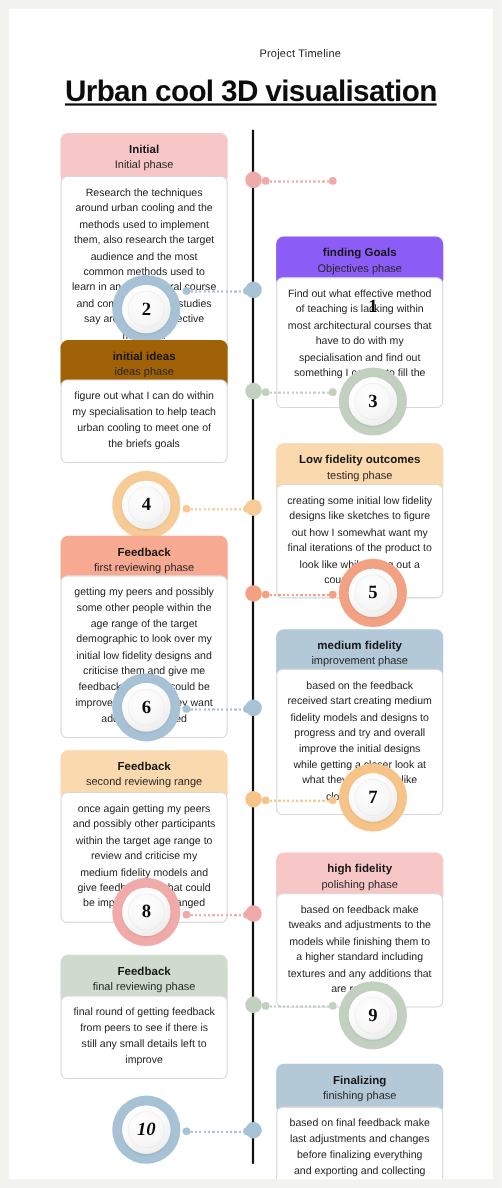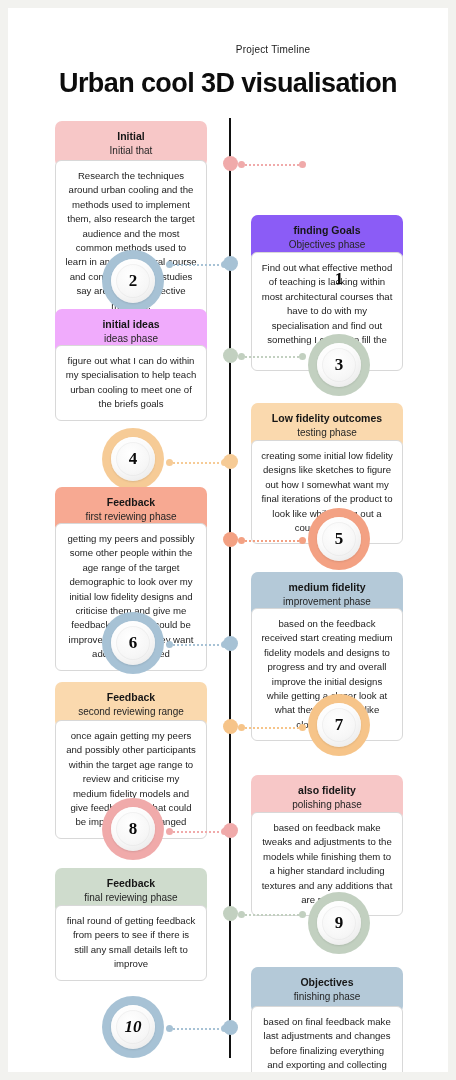--- a/index.html
+++ b/index.html
@@ -20,20 +20,21 @@
   .hdr-kicker{
     position:absolute; top:36px; left:0; width:456px;
     text-align:center;
     font-size:10px; color:#1b1b1b; letter-spacing:.2px;margin-left:37px;
   }
   .hdr-title{
     position:absolute; top:60px; left:0; width:440px;
     text-align:center;
     font-size:27px; font-weight:bold; color:#0d0d0d;
     letter-spacing:-.6px;
+    text-decoration:underline;
   }
 
   
   .axis{
     position:absolute; left:221px; top:110px;
     width:2.4px; height:940px; background:#111111;
   }
   .axis-dot{
     position:absolute; left:215px;
     width:15px; height:15px; border-radius:50%;
@@ -119,21 +120,21 @@
 <div class="page">
 
   <div class="hdr-kicker">Project Timeline</div>
   <div class="hdr-title">Urban cool 3D visualisation</div>
 
   <div class="axis"></div>
 
   <div id="stage">
       <div class="chip" style="left: 47px; top: 113px; width: 152px; background: rgb(247, 199, 199);">
         <span class="t">Initial</span>
-        <span class="s">Initial that</span>
+        <span class="s">Initial phase</span>
       </div>
       <div class="tbox" style="left: 47px; top: 152px; width: 152px; min-height: 100px;">Research the techniques around urban cooling and the methods used to implement them, also research the target audience and the most common methods used to learn in an architectural course and compare to what studies say are the most effective methods.</div>
       <div class="disc" style="left: 300px; top: 240px;">
         <div class="ring" style="background: rgb(240, 170, 170);"></div>
         <div class="inner"></div>
         <span class="num">1</span>
       </div>
       <div class="axis-dot" style="top: 148px; background: rgb(240, 170, 170);"></div>
       <div class="conn" style="left: 230px; width: 68px; top: 155px;">
         <div class="dline" style="background-image: repeating-linear-gradient(to right, rgb(240, 170, 170) 0px, rgb(240, 170, 170) 2px, transparent 2px, transparent 4px);"></div>
@@ -149,21 +150,21 @@
         <div class="ring" style="background: rgb(167, 194, 213);"></div>
         <div class="inner"></div>
         <span class="num">2</span>
       </div>
       <div class="axis-dot" style="top: 248px; background: rgb(167, 194, 213);"></div>
       <div class="conn" style="left: 158px; width: 62px; top: 255px;">
         <div class="dline" style="background-image: repeating-linear-gradient(to right, rgb(167, 194, 213) 0px, rgb(167, 194, 213) 2px, transparent 2px, transparent 4px);"></div>
         <div class="cap l" style="background: rgb(167, 194, 213);"></div>
         <div class="cap r" style="background: rgb(167, 194, 213);"></div>
       </div>
-      <div class="chip" style="left: 47px; top: 301px; width: 152px; background: #f0abfc;">
+      <div class="chip" style="left: 47px; top: 301px; width: 152px; background: #a16207;">
         <span class="t">initial ideas</span>
         <span class="s">ideas phase</span>
       </div>
       <div class="tbox" style="left: 47px; top: 337px; width: 152px; min-height: 60px;">figure out what I can do within my specialisation to help teach urban cooling to meet one of the briefs goals</div>
       <div class="disc" style="left: 300px; top: 326px;">
         <div class="ring" style="background: rgb(194, 208, 192);"></div>
         <div class="inner"></div>
         <span class="num">3</span>
       </div>
       <div class="axis-dot" style="top: 340px; background: rgb(194, 208, 192);"></div>
@@ -230,21 +231,21 @@
         <div class="inner"></div>
         <span class="num">7</span>
       </div>
       <div class="axis-dot" style="top: 711px; background: rgb(246, 196, 137);"></div>
       <div class="conn" style="left: 230px; width: 68px; top: 718px;">
         <div class="dline" style="background-image: repeating-linear-gradient(to right, rgb(246, 196, 137) 0px, rgb(246, 196, 137) 2px, transparent 2px, transparent 4px);"></div>
         <div class="cap l" style="background: rgb(246, 196, 137);"></div>
         <div class="cap r" style="background: rgb(246, 196, 137);"></div>
       </div>
       <div class="chip" style="left: 243px; top: 767px; width: 152px; background: rgb(247, 199, 199);">
-        <span class="t">also fidelity</span>
+        <span class="t">high fidelity</span>
         <span class="s">polishing phase</span>
       </div>
       <div class="tbox" style="left: 243px; top: 804px; width: 152px; min-height: 68px;">based on feedback make tweaks and adjustments to the models while finishing them to a higher standard including textures and any additions that are required</div>
       <div class="disc" style="left: 94px; top: 790px;">
         <div class="ring" style="background: rgb(240, 170, 170);"></div>
         <div class="inner"></div>
         <span class="num">8</span>
       </div>
       <div class="axis-dot" style="top: 815px; background: rgb(240, 170, 170);"></div>
       <div class="conn" style="left: 158px; width: 62px; top: 822px;">
@@ -262,21 +263,21 @@
         <div class="inner"></div>
         <span class="num">9</span>
       </div>
       <div class="axis-dot" style="top: 898px; background: rgb(194, 208, 192);"></div>
       <div class="conn" style="left: 230px; width: 68px; top: 905px;">
         <div class="dline" style="background-image: repeating-linear-gradient(to right, rgb(194, 208, 192) 0px, rgb(194, 208, 192) 2px, transparent 2px, transparent 4px);"></div>
         <div class="cap l" style="background: rgb(194, 208, 192);"></div>
         <div class="cap r" style="background: rgb(194, 208, 192);"></div>
       </div>
       <div class="chip" style="left: 243px; top: 959px; width: 152px; background: rgb(180, 201, 216);">
-        <span class="t">Objectives</span>
+        <span class="t">Finalizing</span>
         <span class="s">finishing phase</span>
       </div>
       <div class="tbox" style="left: 243px; top: 998px; width: 152px; min-height: 66px;">based on final feedback make last adjustments and changes before finalizing everything and exporting and collecting everything relevant in one place</div>
       <div class="disc" style="left: 94px; top: 988px; font-style: italic;">
         <div class="ring" style="background: rgb(167, 194, 213);"></div>
         <div class="inner"></div>
         <span class="num">10</span>
       </div>
       <div class="axis-dot" style="top: 1012px; background: rgb(167, 194, 213);"></div>
       <div class="conn" style="left: 158px; width: 62px; top: 1019px;">

